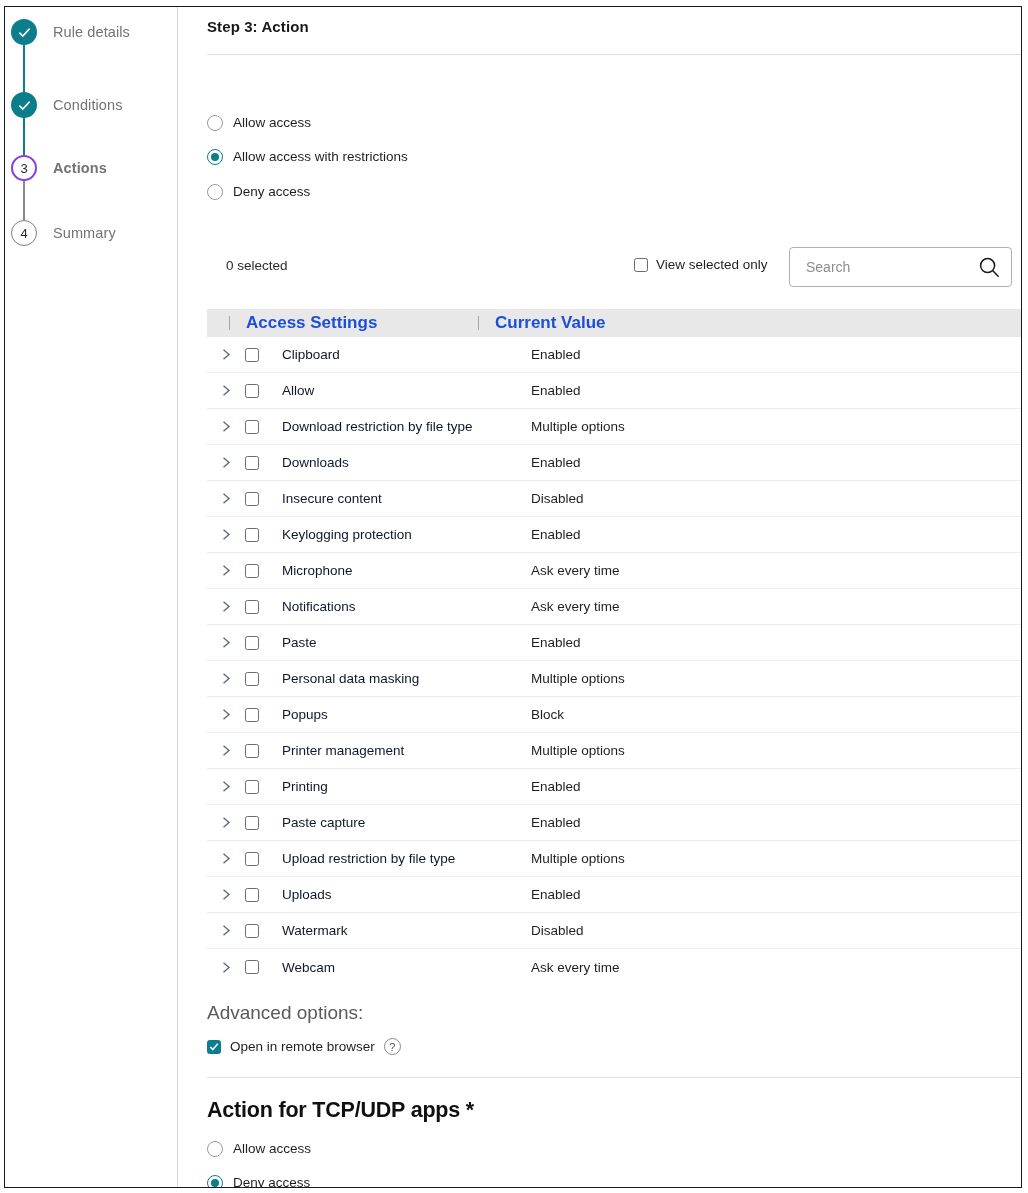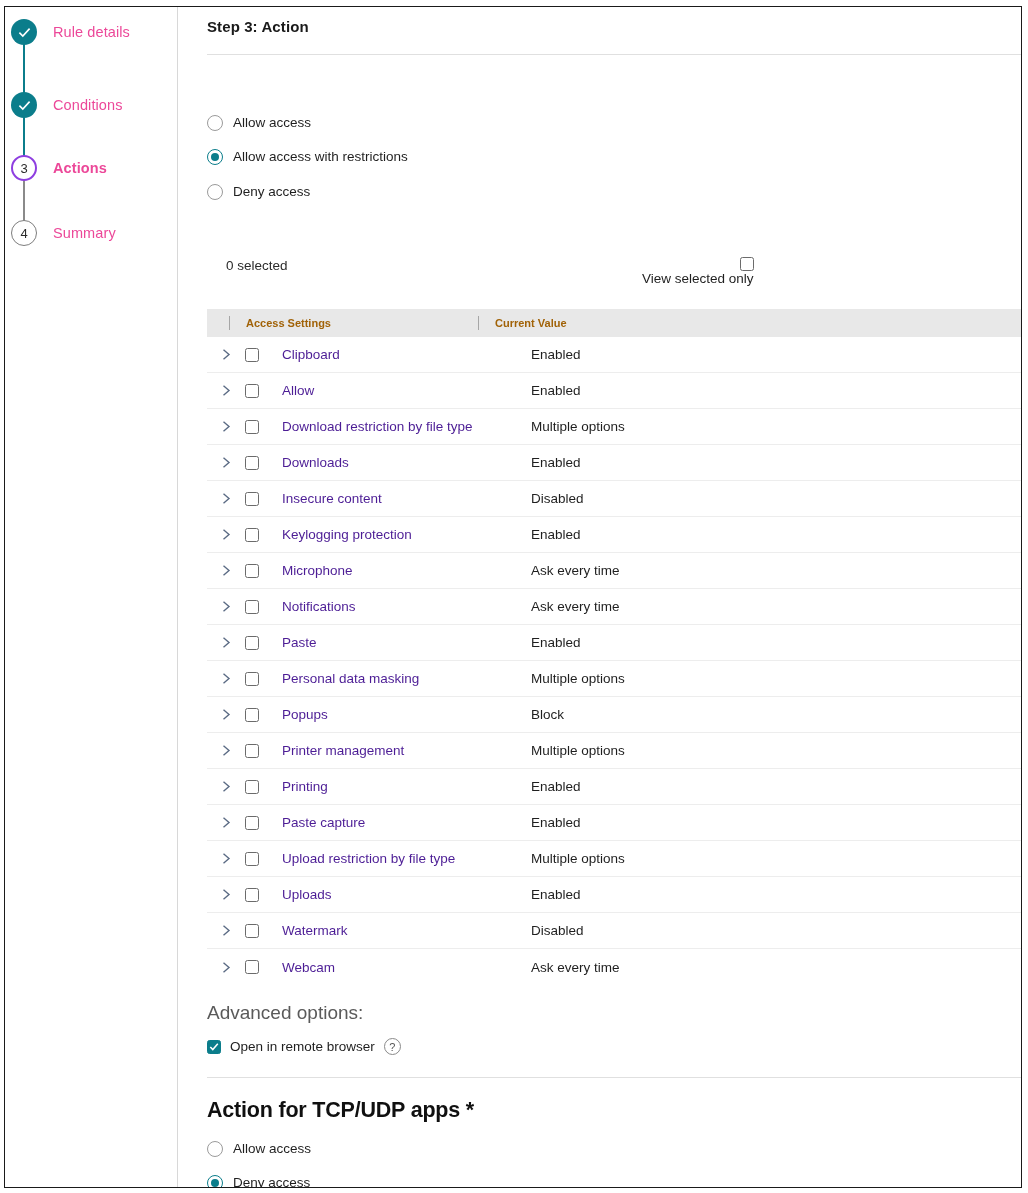--- a/index.html
+++ b/index.html
@@ -65,21 +65,21 @@
   }
   .step-marker.pending {
     border: 1.5px solid #7d7d7d;
     color: #2b2b2b;
     font-size: 13px;
     font-weight: 400;
   }
   .step-label {
     margin-left: 16px;
     font-size: 14.5px;
-    color: #ec4899;
+    color: #737373;
     letter-spacing: .1px;
     white-space: nowrap;
   }
   .step-label.bold { font-weight: bold; }
   .connector {
     position: absolute;
     left: 18px;
     width: 2px;
     z-index: 1;
   }
@@ -156,21 +156,21 @@
   
   .selected-count {
     position: absolute;
     left: 48px; top: 251px;
     font-size: 13.5px;
     color: #2b2b2b;
   }
   .view-selected {
     position: absolute;
     left: 456px; top: 250px;
-    display: flex; align-items: flex-end; flex-direction: column;
+    display: flex; align-items: center;
   }
   .cbx {
     width: 14px; height: 14px;
     border: 1.5px solid #6b6b6b;
     border-radius: 2.5px;
     background: #fff;
     flex: 0 0 auto;
     position: relative;
   }
   .cbx.checked {
@@ -217,23 +217,23 @@
     align-items: center;
     width: 845px;
   }
   .th-spacer-a { width: 22px; flex: 0 0 auto; }
   .th-sep {
     width: 1px; height: 14px;
     background: #a6a6a6;
     flex: 0 0 auto;
   }
   .th-label {
-    font-size: 11px;
+    font-size: 17px;
     font-weight: bold;
-    color: #a16207;
+    color: #1d4ed8;
     padding-left: 16px;
     white-space: nowrap;
   }
   .th-access { width: 249px; flex: 0 0 auto; display: flex; align-items: center; }
   .th-current { flex: 1 1 auto; display: flex; align-items: center; }
 
   .trow {
     height: 36px;
     display: flex;
     align-items: center;
@@ -250,21 +250,21 @@
   .rowcb {
     width: 37px;
     flex: 0 0 auto;
     display: flex; align-items: center;
   }
   .rowcb .cbx { width: 14px; height: 14px; }
   .cell-name {
     width: 249px;
     flex: 0 0 auto;
     font-size: 13.5px;
-    color: #4c1d95;
+    color: #0f172a;
     white-space: nowrap;
   }
   .cell-value {
     flex: 1 1 auto;
     font-size: 13.5px;
     color: #1f1f1f;
     white-space: nowrap;
   }
 
   .adv-label {
@@ -359,20 +359,29 @@
             </div>
           </div>
 
         <div class="selected-count">0 selected</div>
 
         <div class="view-selected">
           <span class="cbx"></span>
           <span class="view-selected-label">View selected only</span>
         </div>
 
+        <div class="searchbox">
+          <input type="text" placeholder="Search" style="">
+          <span class="search-icon">
+            <svg width="21" height="21" viewBox="0 0 21 21">
+              <circle cx="8.6" cy="8.6" r="7" fill="none" stroke="#1a1a1a" stroke-width="1.5"></circle>
+              <line x1="13.6" y1="13.6" x2="19.6" y2="19.8" stroke="#1a1a1a" stroke-width="1.5"></line>
+            </svg>
+          </span>
+        </div>
 
         <div class="tbl">
           <div class="thead">
             <div class="th-spacer-a"></div>
             <div class="th-access">
               <span class="th-sep"></span>
               <span class="th-label">Access Settings</span>
             </div>
             <div class="th-current">
               <span class="th-sep"></span>

